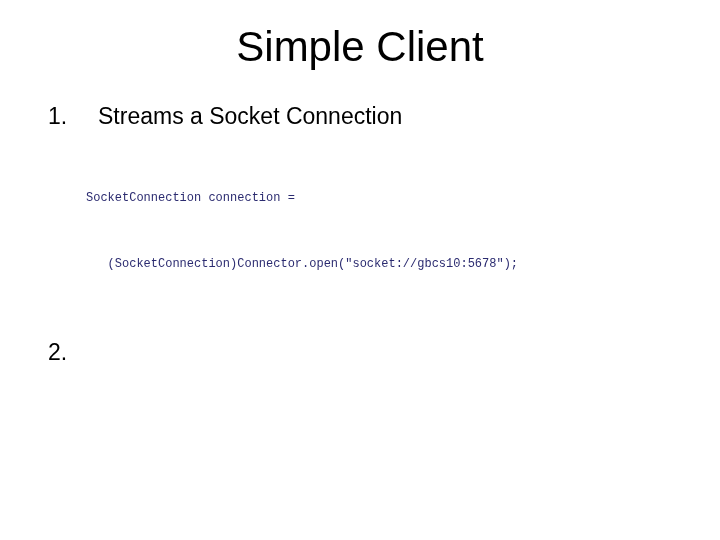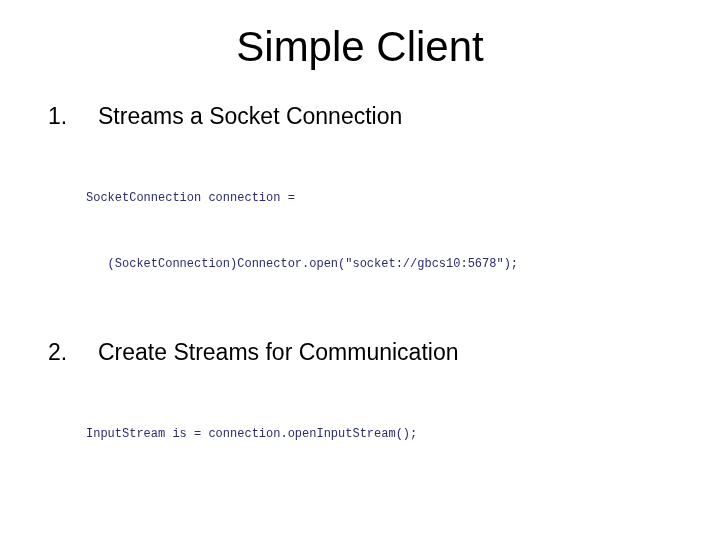--- a/index.html
+++ b/index.html
@@ -65,20 +65,18 @@
     </div>
     <div class="code code-1">
       <div>SocketConnection connection =</div>
       <div>   (SocketConnection)Connector.open("socket://gbcs10:5678");</div>
     </div>
   </div>
 
   <div class="item">
     <div class="heading heading-2">
       <span class="num">2.</span>
-      <span class="heading-text">Create Streams for Communication</span>
     </div>
     <div class="code code-2">
-      <div>InputStream is = connection.openInputStream();</div>
     </div>
   </div>
 
 </div>
 
 </body></html>

